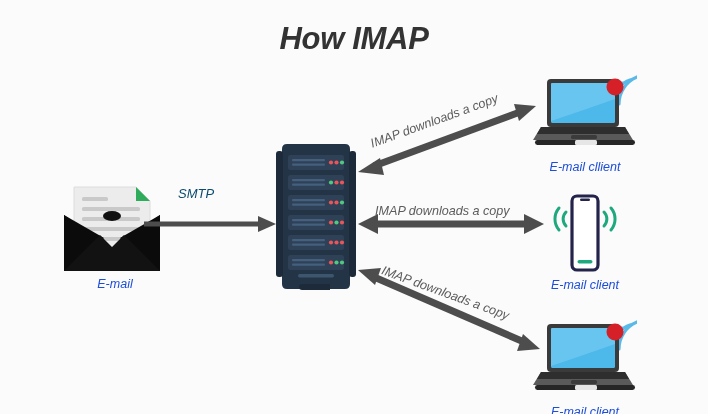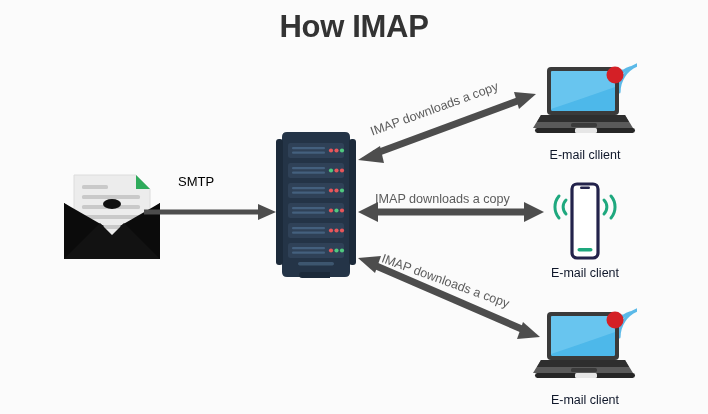--- a/index.html
+++ b/index.html
@@ -3,44 +3,44 @@
 <meta charset="utf-8">
 <style>
   html,body{margin:0;padding:0;}
   body{
     width:708px;height:414px;
     background:#fbfbfb;
     font-family:"Liberation Sans", sans-serif;
     overflow:hidden;
     position:relative;
   }
-  #stage{position:absolute;left:0;top:0;width:708px;height:336px;}
+  #stage{position:absolute;left:0;top:12px;width:708px;height:336px;font-style:italic;}
 
   
   .title{
     position:absolute;left:154px;top:8px;width:400px;
     text-align:center;
     font-size:31px;font-weight:bold;line-height:1.22;
     color:#333333;
     letter-spacing:-0.3px;
   }
 
   
   .caption{
     position:absolute;text-align:center;
-    font-size:12.5px;color:#0f172a;white-space:nowrap;
+    font-size:12.5px;color:#1d4ed8;white-space:nowrap;
   }
 
   
   .arrow-label{
     position:absolute;
     font-size:12.6px;color:#5c5c5c;white-space:nowrap;
     transform-origin:left center;
   }
-  .arrow-label.smtp{font-size:13px;color:#000000;}
+  .arrow-label.smtp{font-size:13px;color:#0c4a6e;}
 
   
   #email-icon{position:absolute;left:60px;top:163px;width:110px;height:100px;}
 
   
   #server-icon{position:absolute;left:276px;top:131px;width:80px;height:147px;}
 
   
   .laptop{position:absolute;width:104px;height:80px;}
   #laptop-top{left:533px;top:60px;}
@@ -74,20 +74,21 @@
         <rect x="22" y="62" width="40" height="4" rx="1.6"></rect>
       </g>
 
       <path d="M4 40 L52 74 L100 40 L100 96 L4 96 Z" fill="#101010"></path>
       <path d="M4 40 L4 96 L44 63 Z" fill="#0b0b0b"></path>
       <path d="M100 40 L100 96 L60 63 Z" fill="#0b0b0b"></path>
       <path d="M4 96 L40 60 L52 72 L64 60 L100 96 Z" fill="#121212"></path>
       <ellipse cx="52" cy="41" rx="9" ry="5" fill="#101010"></ellipse>
     </svg>
   </div>
+  <div class="caption" style="left:60px;top:265px;width:110px;">E-mail</div>
 
   <div id="server-icon">
     <svg viewBox="0 0 80 147" width="80" height="147">
       <path d="M6 6 q0 -5 5 -5 h58 q5 0 5 5 v135 q0 5 -5 5 h-58 q-5 0 -5 -5 Z" fill="#243447"></path>
       <rect x="0" y="8" width="7" height="126" rx="3" fill="#1c2a3a"></rect>
       <rect x="73" y="8" width="7" height="126" rx="3" fill="#1c2a3a"></rect>
       <g>
         <g>
             <rect x="12" y="12" width="56" height="15" rx="2.5" fill="#2f4157"></rect>
            <rect x="16" y="16" width="33" height="2.3" rx="1" fill="#44607e"></rect>

